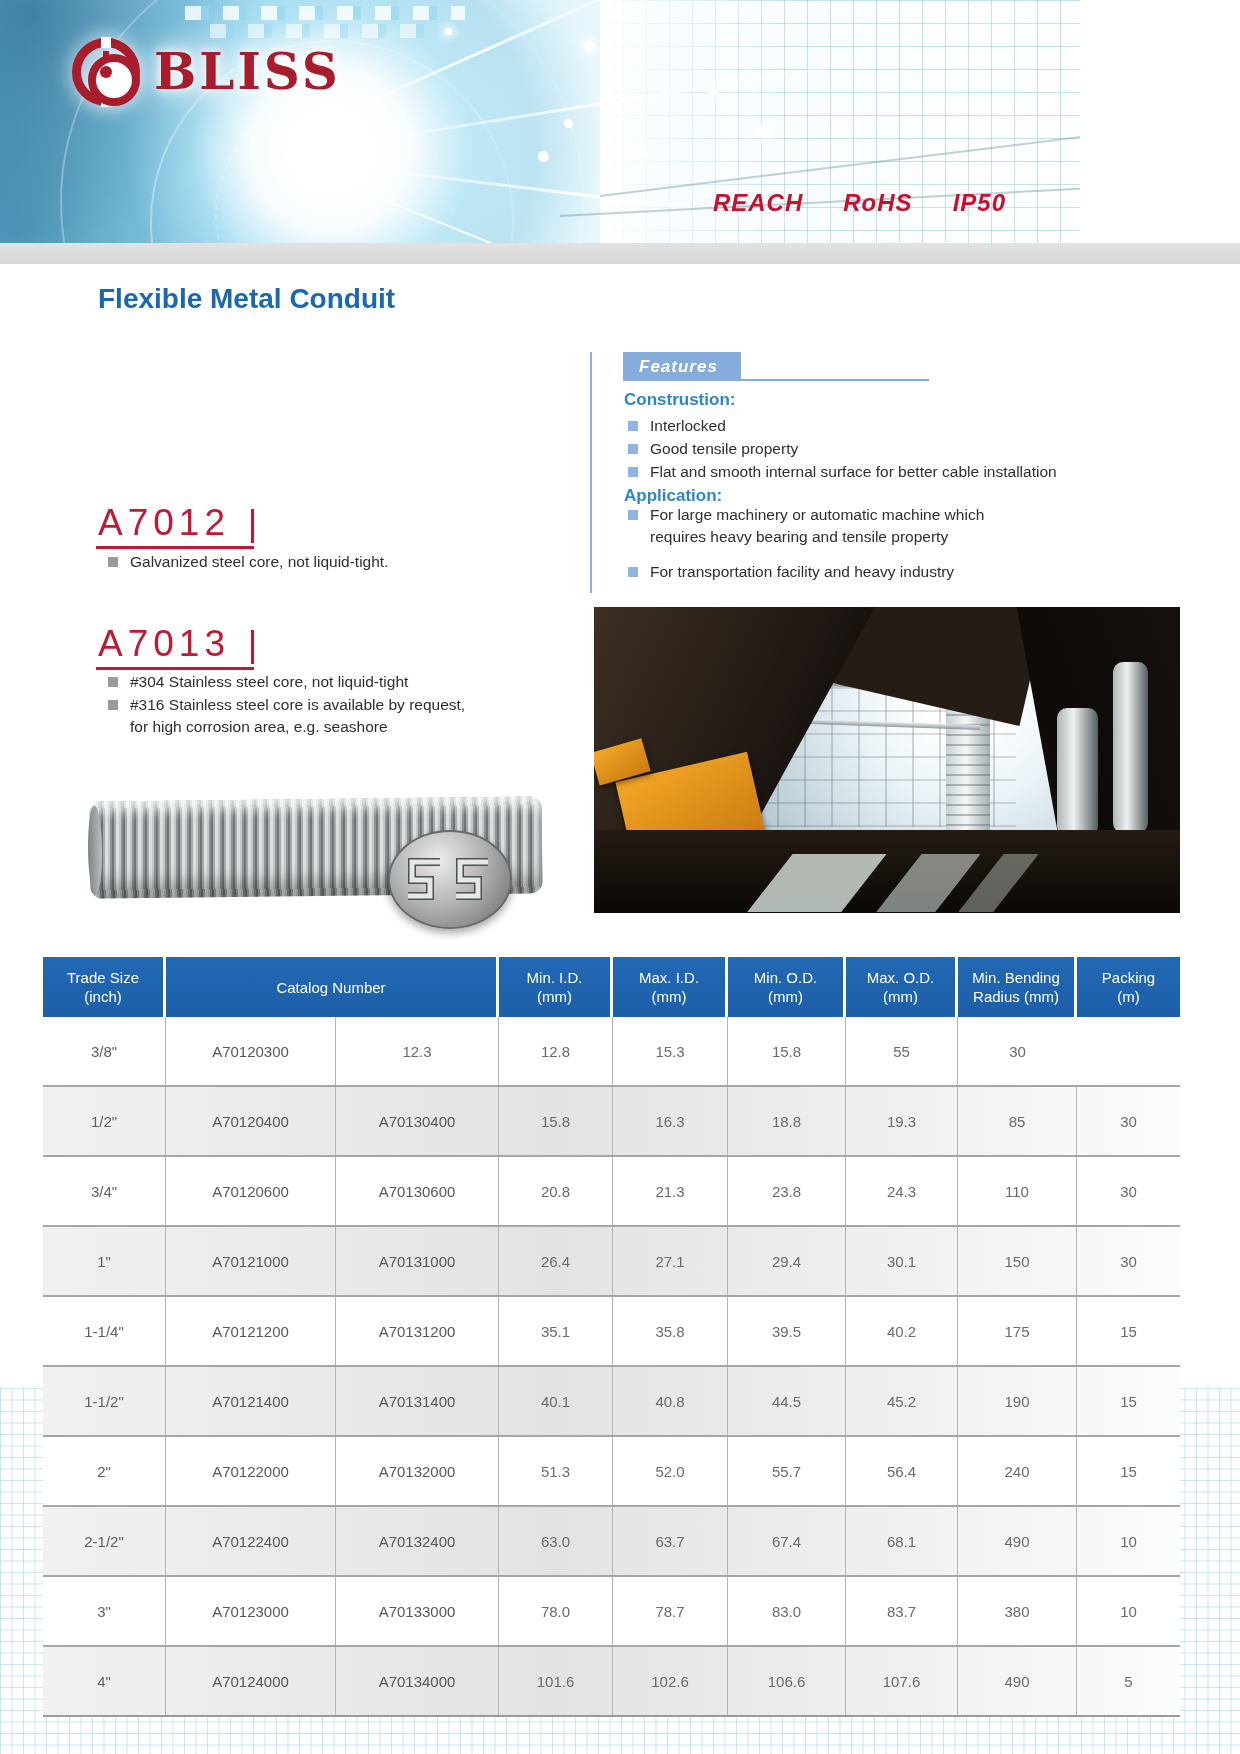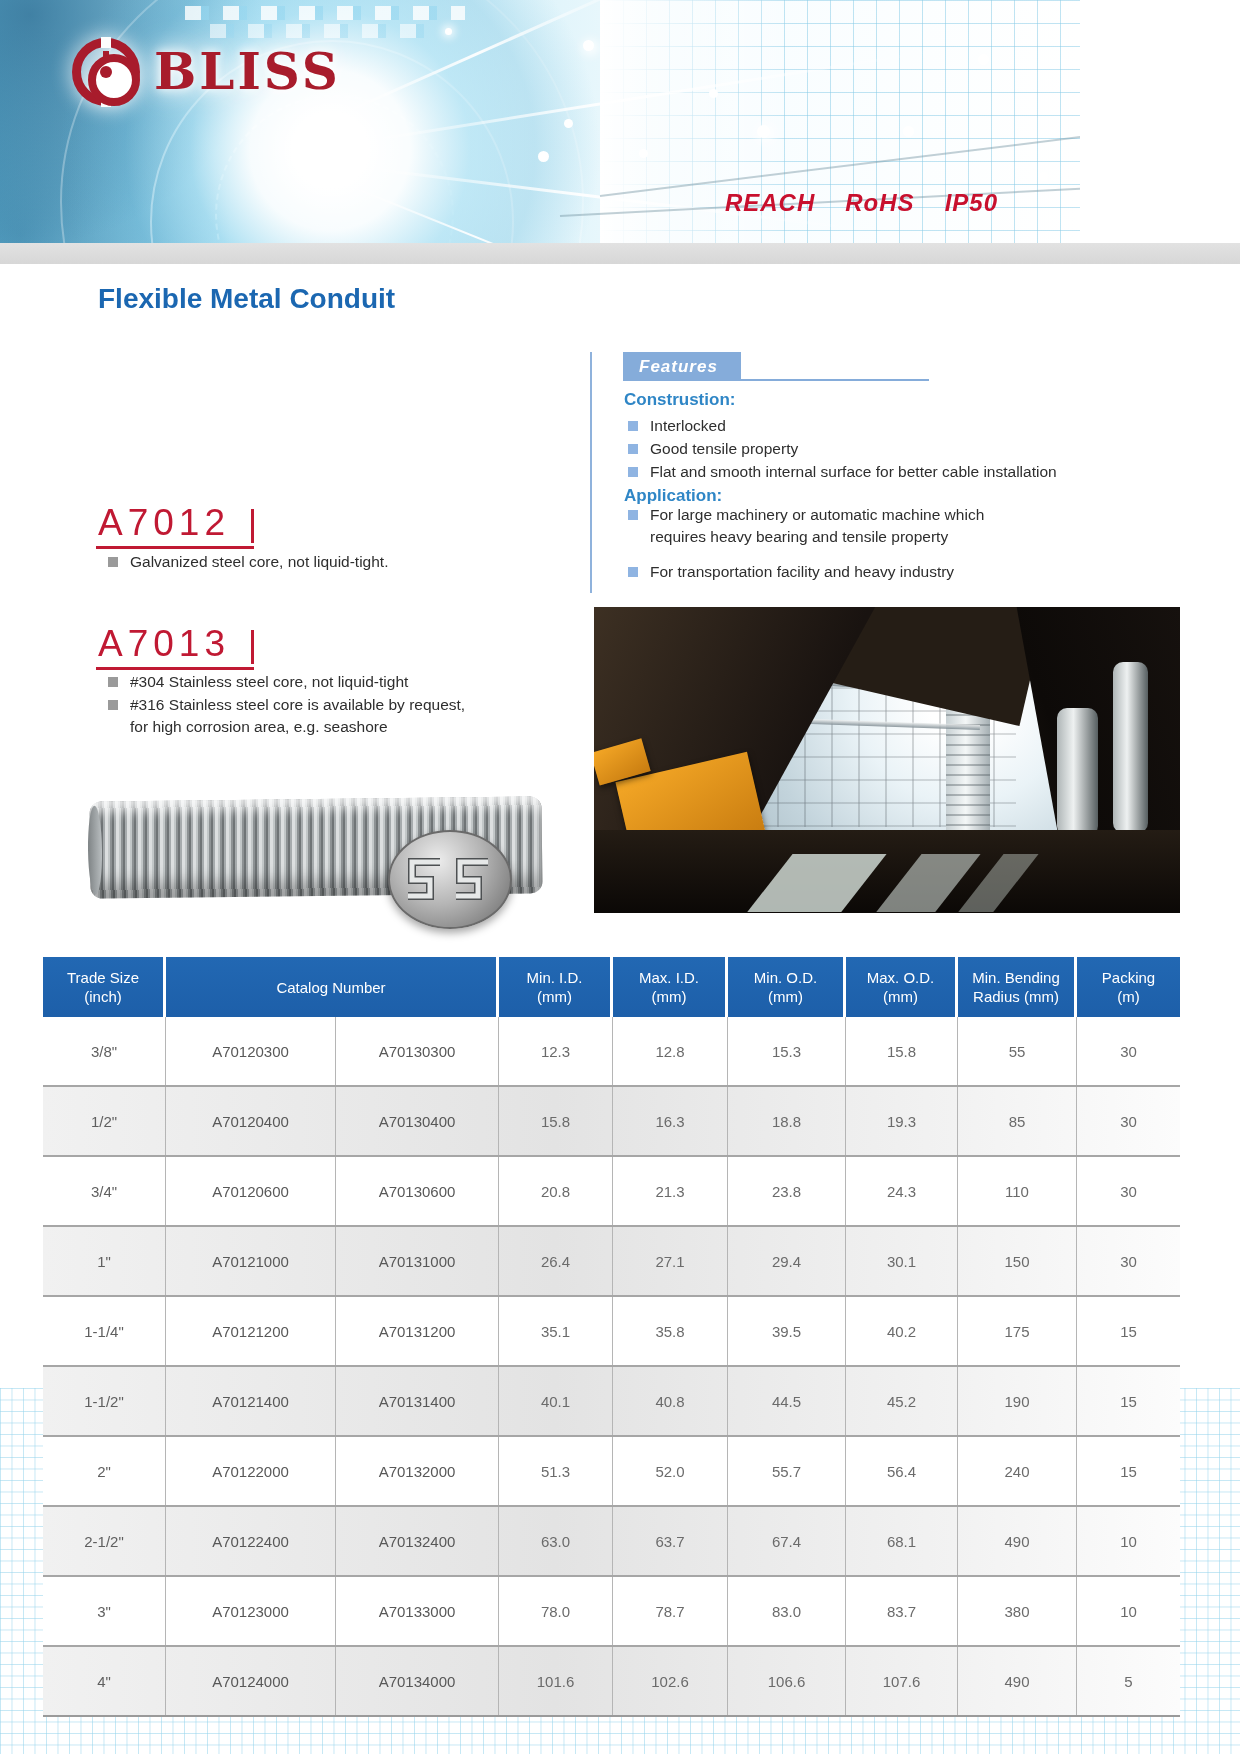--- a/index.html
+++ b/index.html
@@ -59,21 +59,21 @@
   .li-notch{position:absolute;left:29px;width:10px;height:11px;background:#fdfdfd;}
   .li-notch.top{top:-1px;} .li-notch.bot{bottom:-1px;}
   .li-stub{position:absolute;left:31px;width:6px;height:9px;background:#a81c2c;}
   .li-stub.top{top:13px;} .li-stub.bot{bottom:13px;}
   .li-inner{position:absolute;left:16px;top:16px;width:36px;height:36px;border:8px solid #a81c2c;border-radius:50%;background:#fff;}
   .li-dot{position:absolute;left:28px;top:28px;width:12px;height:12px;border-radius:50%;background:#a81c2c;}
   .logo-text{font-family:"DejaVu Serif",serif;font-weight:bold;font-size:50px;line-height:1;
     color:#a81c2c;letter-spacing:3px;text-shadow:0 0 10px #fff,0 0 22px #fff,0 0 34px #fff;}
 
   
-  .certs{position:absolute;right:82px;top:189px;display:flex;gap:30px;}
+  .certs{position:absolute;right:74px;top:189px;display:flex;gap:40px;}
   .certs span{font-size:24px;font-weight:bold;font-style:italic;color:#c8102e;letter-spacing:1px;}
 
   .gray-strip{position:absolute;left:0;top:243px;width:1240px;height:21px;
     background:linear-gradient(180deg,#e2e2e2,#d7d7d7);z-index:2;}
 
   
   .page-title{position:absolute;left:98px;top:283px;font-size:28px;font-weight:bold;color:#1b67b1;z-index:2;}
 
   
   .model{position:absolute;z-index:2;}
@@ -332,21 +332,20 @@
       </div>
       <div class="th">
         <span>Packing</span>
           <span>(m)</span>
       </div>
     </div>
     <div class="tbody">
     <div class="trow">
       <div class="cell trade">3/8"</div>
       <div class="cell cat">A70120300</div>
-      <div class="cell cat">A70130300</div>
       <div class="cell">12.3</div>
       <div class="cell">12.8</div>
       <div class="cell">15.3</div>
       <div class="cell">15.8</div>
       <div class="cell">55</div>
       <div class="cell">30</div>
     </div>
 
     <div class="trow">
       <div class="cell trade">1/2"</div>

